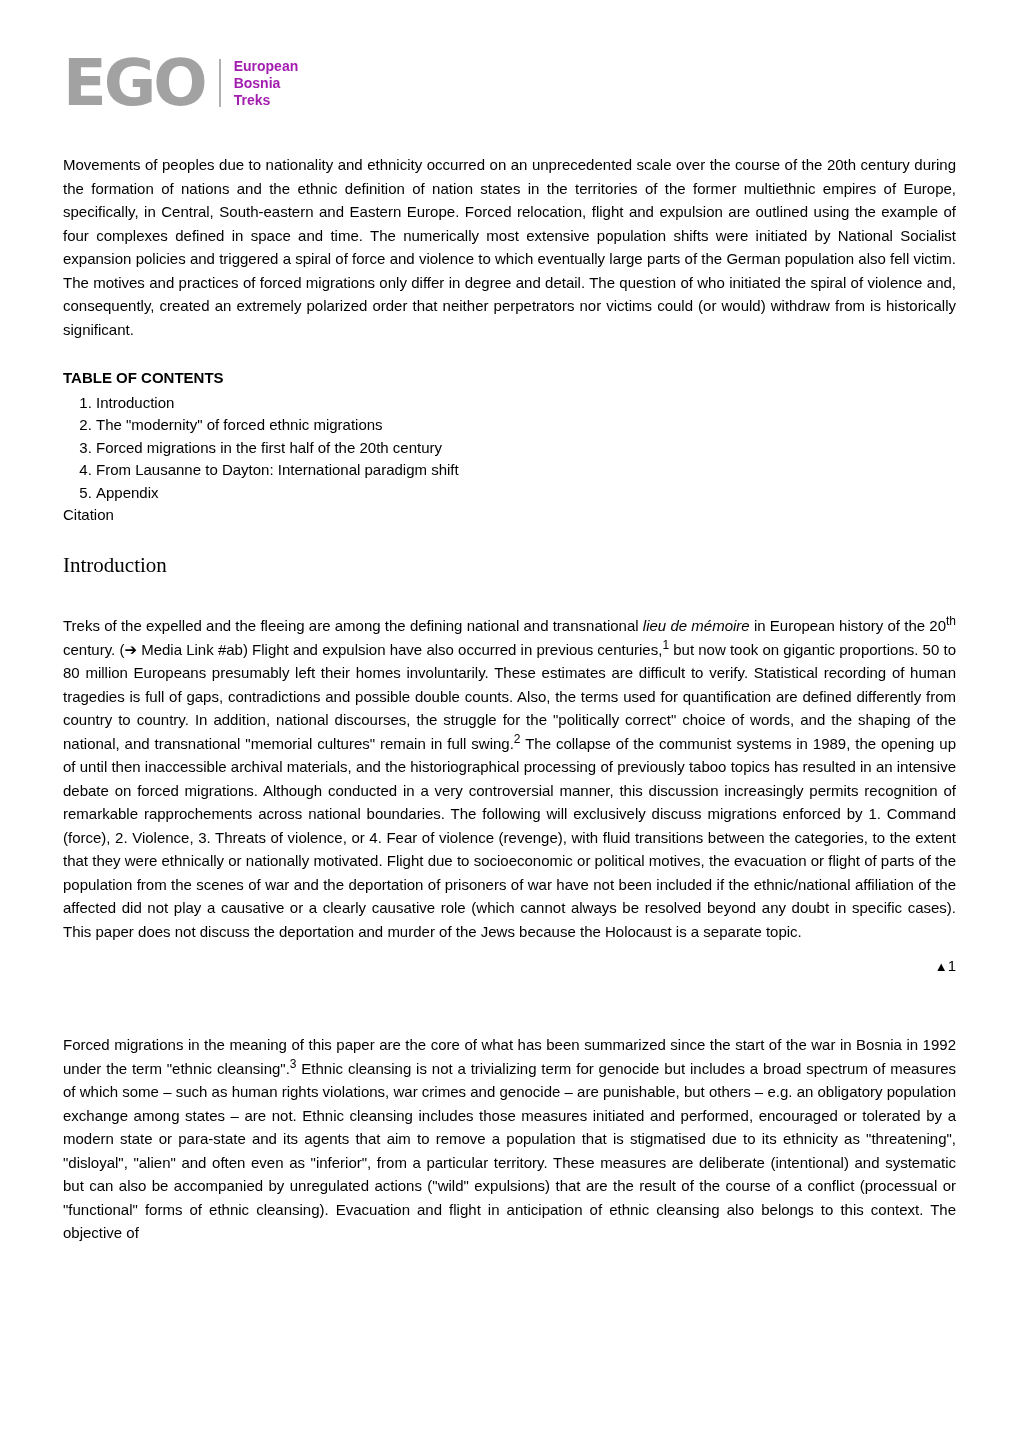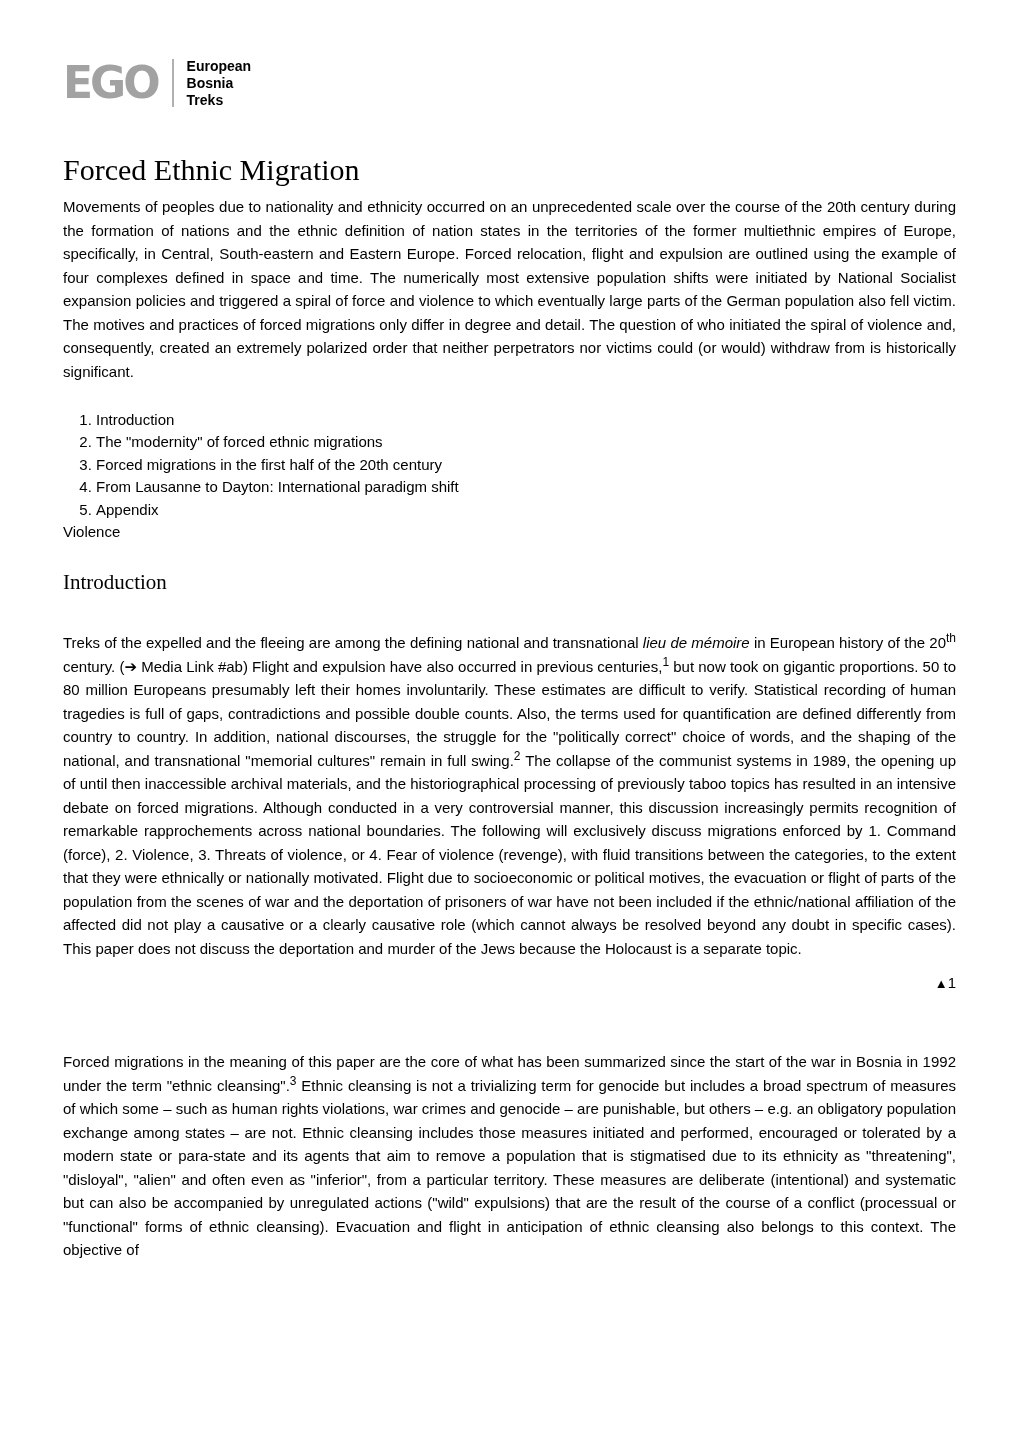--- a/index.html
+++ b/index.html
@@ -11,37 +11,37 @@
     font-family: "Liberation Sans", "DejaVu Sans", sans-serif;
     color: #000000;
   }
   .page { padding: 57px 64px 40px 63px; }
 
   
   .logo { display: flex; align-items: center; margin-bottom: 44px; }
   .logo-ego {
     font-family: "DejaVu Sans", sans-serif;
     font-weight: bold;
-    font-size: 44px;
+    font-size: 64px;
     line-height: 52px;
     letter-spacing: -3px;
     color: #a2a2a2;
   }
   .logo-divider {
     width: 2px;
     height: 48px;
     background: #b0b0b0;
     margin: 0 13px 0 14px;
   }
   .logo-sub { display: flex; flex-direction: column; }
   .logo-sub span {
     font-size: 14px;
     font-weight: bold;
     line-height: 17px;
-    color: #000000;
+    color: #a21caf;
   }
 
   
   .title {
     font-family: "Liberation Serif", "DejaVu Serif", serif;
     font-weight: 400;
     font-size: 30px;
     line-height: 34px;
     margin-bottom: 8px;
   }
@@ -90,33 +90,33 @@
   <div class="logo">
     <span class="logo-ego">EGO</span>
     <span class="logo-divider"></span>
     <span class="logo-sub">
       <span>European</span>
       <span>Bosnia</span>
       <span>Treks</span>
     </span>
   </div>
 
-  <h1 class="title">Forced Ethnic Migration</h1>
 
   <p class="para abstract">Movements of peoples due to nationality and ethnicity occurred on an unprecedented scale over the course of the 20th century during the formation of nations and the ethnic definition of nation states in the territories of the former multiethnic empires of Europe, specifically, in Central, South-eastern and Eastern Europe. Forced relocation, flight and expulsion are outlined using the example of four complexes defined in space and time. The numerically most extensive population shifts were initiated by National Socialist expansion policies and triggered a spiral of force and violence to which eventually large parts of the German population also fell victim. The motives and practices of forced migrations only differ in degree and detail. The question of who initiated the spiral of violence and, consequently, created an extremely polarized order that neither perpetrators nor victims could (or would) withdraw from is historically significant.</p>
 
+  <div class="toc-heading">TABLE OF CONTENTS</div>
   <ol class="toc-list">
     <li><span>Introduction</span></li>
     <li><span>The "modernity" of forced ethnic migrations</span></li>
     <li><span>Forced migrations in the first half of the 20th century</span></li>
     <li><span>From Lausanne to Dayton: International paradigm shift</span></li>
     <li><span>Appendix</span>
     </li>
   </ol>
-  <div class="citation">Violence</div>
+  <div class="citation">Citation</div>
 
   <h2 class="section-heading">Introduction</h2>
 
   <p class="para p1"><span>Treks of the expelled and the fleeing are among the defining national and transnational </span><i>lieu de mémoire</i><span> in European history of the 20</span><sup>th</sup><span> century. </span><span>(➔ Media Link #ab)</span><span> Flight and expulsion have also occurred in previous centuries,</span><sup>1</sup><span> but now took on gigantic proportions. 50 to 80 million Europeans presumably left their homes involuntarily. These estimates are difficult to verify. Statistical recording of human tragedies is full of gaps, contradictions and possible double counts. Also, the terms used for quantification are defined differently from country to country. In addition, national discourses, the struggle for the "politically correct" choice of words, and the shaping of the national, and transnational "memorial cultures" remain in full swing.</span><sup>2</sup><span> The collapse of the communist systems in 1989, the opening up of until then inaccessible archival materials, and the historiographical processing of previously taboo topics has resulted in an intensive debate on forced migrations. Although conducted in a very controversial manner, this discussion increasingly permits recognition of remarkable rapprochements across national boundaries. The following will exclusively discuss migrations enforced by 1. Command (force), 2. Violence, 3. Threats of violence, or 4. Fear of violence (revenge), with fluid transitions between the categories, to the extent that they were ethnically or nationally motivated. Flight due to socioeconomic or political motives, the evacuation or flight of parts of the population from the scenes of war and the deportation of prisoners of war have not been included if the ethnic/national affiliation of the affected did not play a causative or a clearly causative role (which cannot always be resolved beyond any doubt in specific cases). This paper does not discuss the deportation and murder of the Jews because the Holocaust is a separate topic.</span></p>
 
   <div class="anchor-line">
     <span class="tri">▲</span><span>1</span>
   </div>
 
   <p class="para p2"><span>Forced migrations in the meaning of this paper are the core of what has been summarized since the start of the war in Bosnia in 1992 under the term "ethnic cleansing".</span><sup>3</sup><span> Ethnic cleansing is not a trivializing term for genocide but includes a broad spectrum of measures of which some – such as human rights violations, war crimes and genocide – are punishable, but others – e.g. an obligatory population exchange among states – are not. Ethnic cleansing includes those measures initiated and performed, encouraged or tolerated by a modern state or para-state and its agents that aim to remove a population that is stigmatised due to its ethnicity as "threatening", "disloyal", "alien" and often even as "inferior", from a particular territory. These measures are deliberate (intentional) and systematic but can also be accompanied by unregulated actions ("wild" expulsions) that are the result of the course of a conflict (processual or "functional" forms of ethnic cleansing). Evacuation and flight in anticipation of ethnic cleansing also belongs to this context. The objective of</span></p>

